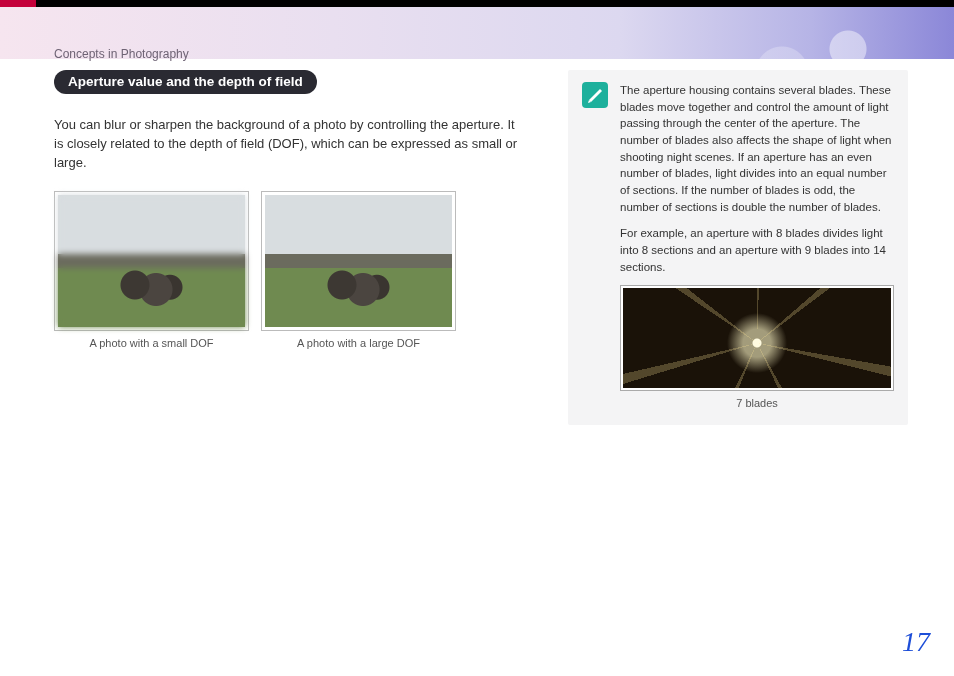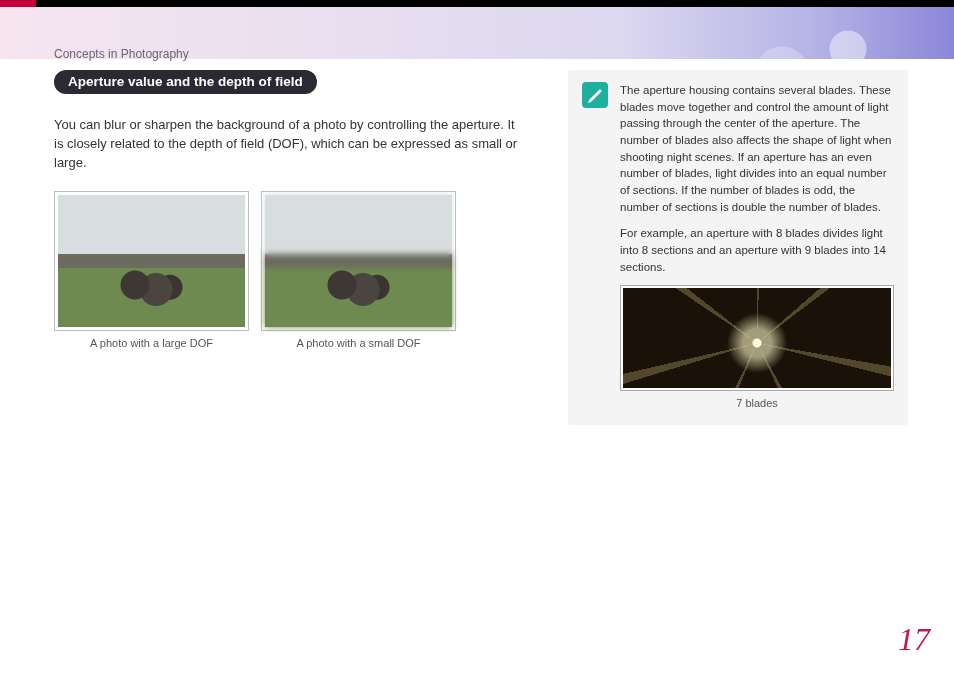--- a/index.html
+++ b/index.html
@@ -186,53 +186,53 @@
       radial-gradient(circle at 80% 70%, #ffd76b 0 3px, transparent 5px),
       linear-gradient(#0a0804 0 55%, #1c140a 55% 100%);
   }
 
   .page-number {
     position: absolute;
     right: 24px;
     bottom: 18px;
     font-family: Georgia, "Times New Roman", serif;
     font-style: italic;
-    font-size: 32px;
-    color: #be185d;
+    font-size: 28px;
+    color: #1d4ed8;
   }
 </style>
 </head>
 <body>
 
 <div class="topbar">
   <div class="topbar-accent"></div>
 </div>
 
 <div class="header-gradient">
   <div class="breadcrumb">Concepts in Photography</div>
 </div>
 
 <div class="content">
 
   <div class="col-left">
     <div class="pill">Aperture value and the depth of field</div>
     <p class="bodytext">You can blur or sharpen the background of a photo by controlling the aperture. It is closely related to the depth of field (DOF), which can be expressed as small or large.</p>
 
     <div class="dof-row">
+      <div class="dof-fig">
+        <div class="dof-frame">
+          <div class="dof-img small-dof"></div>
+        </div>
+        <div class="caption">A photo with a small DOF</div>
+      </div>
       <div class="dof-fig">
         <div class="dof-frame">
           <div class="dof-img large-dof"></div>
         </div>
         <div class="caption">A photo with a large DOF</div>
-      </div>
-      <div class="dof-fig">
-        <div class="dof-frame">
-          <div class="dof-img small-dof"></div>
-        </div>
-        <div class="caption">A photo with a small DOF</div>
       </div>
     </div>
   </div>
 
   <div class="col-right">
     <div class="note-box">
       <div class="note-icon">
         <svg width="18" height="18" viewBox="0 0 18 18">
           <path d="M3 14 L14 3 L16 5 L5 16 Z" fill="#fff"></path>
           <path d="M3 14 L5 16 L2 17 Z" fill="#fff"></path>

